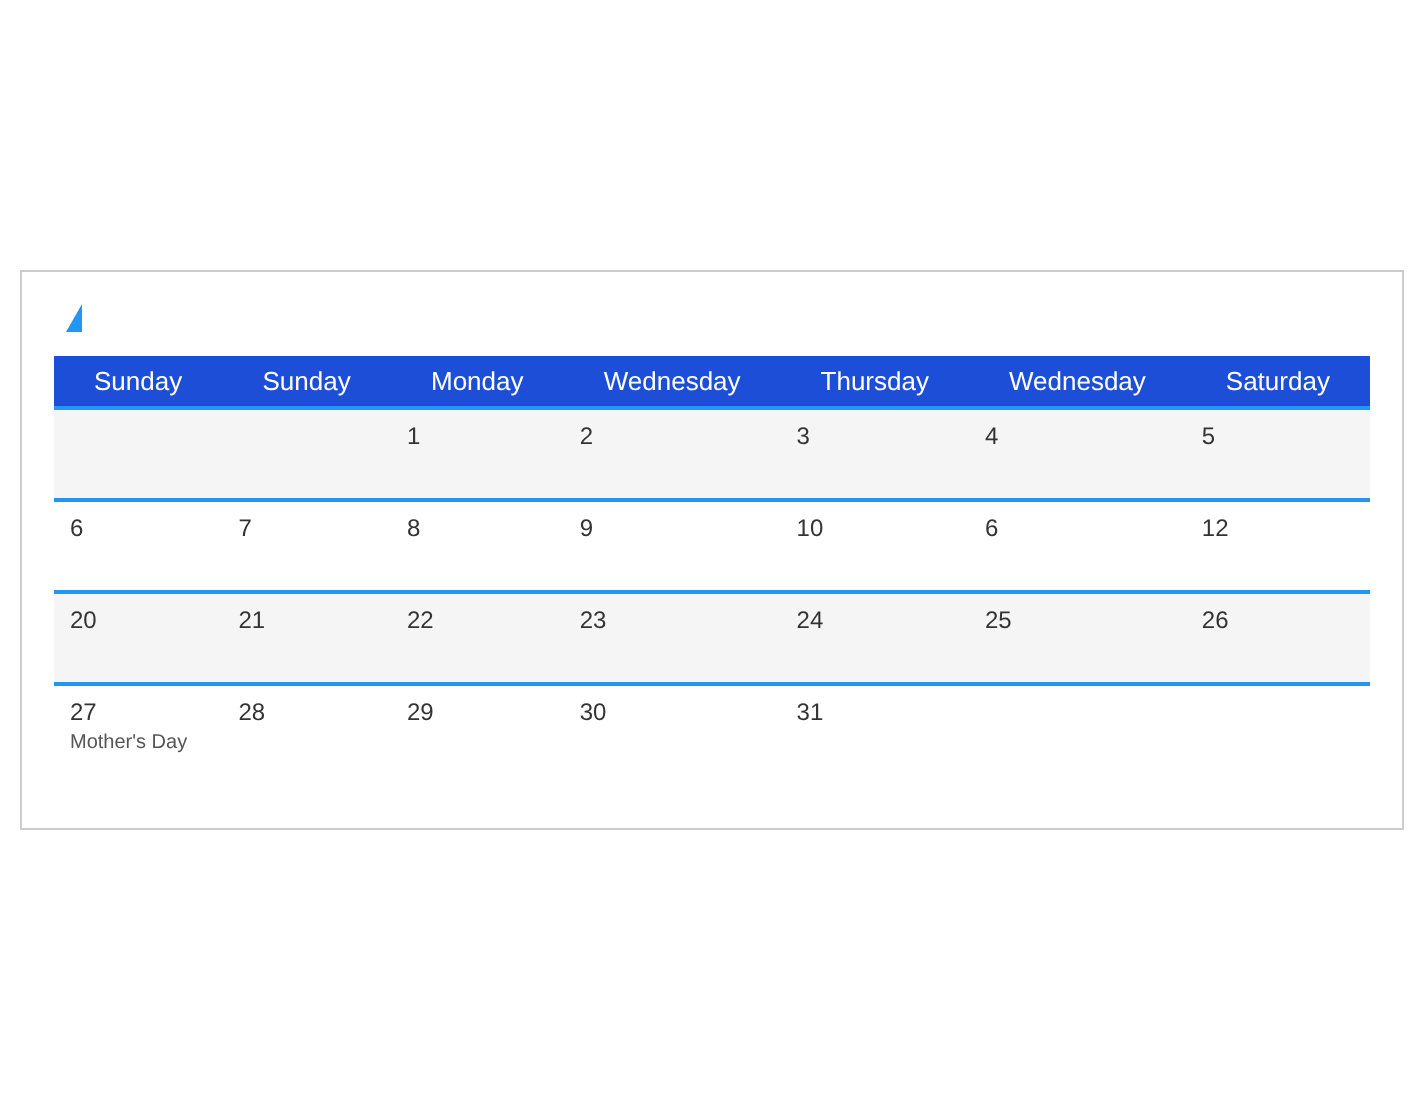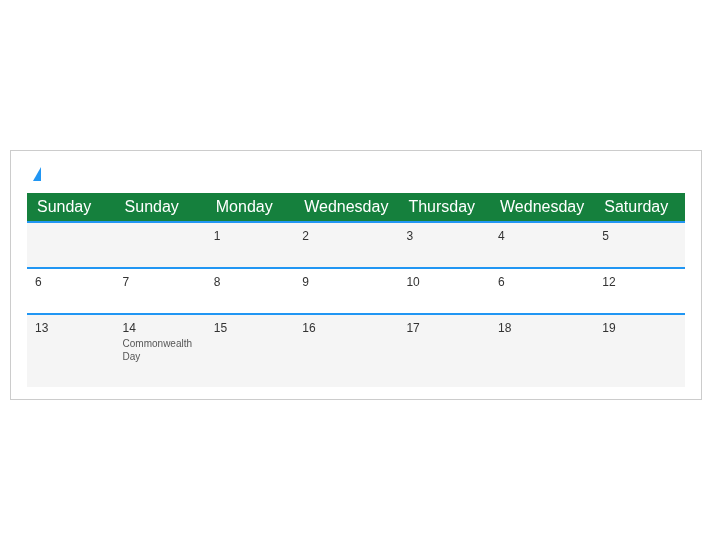--- a/index.html
+++ b/index.html
@@ -60,25 +60,25 @@
       font-size: 13px;
       color: #333;
       text-align: right;
       min-width: 70px;
     }
     .calendar-table {
       width: 100%;
       border-collapse: collapse;
     }
     .calendar-table thead tr th {
-      background: #15803d;
+      background: #1d4ed8;
       color: #fff;
-      font-size: 16px;
+      font-size: 13px;
       font-weight: normal;
-      padding: 5px 10px;
+      padding: 5px 20px;
       text-align: left;
       border: none;
     }
     .calendar-table tbody tr {
       border-top: 2px solid #2196F3;
     }
     .calendar-table tbody tr td {
       vertical-align: top;
       padding: 6px 8px 24px 8px;
       font-size: 12px;
@@ -169,37 +169,56 @@
           </td>
           <td>
             <span class="day-number">6</span>
           </td>
           <td>
             <span class="day-number">12</span>
           </td>
         </tr>
         <tr>
           <td>
-            <span class="day-number">13</span>
-          </td>
-          <td>
-            <span class="day-number">14</span>
-            <span class="event-label">Commonwealth Day</span>
-          </td>
-          <td>
-            <span class="day-number">15</span>
-          </td>
-          <td>
-            <span class="day-number">16</span>
-          </td>
-          <td>
-            <span class="day-number">17</span>
-          </td>
-          <td>
-            <span class="day-number">18</span>
-          </td>
-          <td>
-            <span class="day-number">19</span>
-          </td>
+            <span class="day-number">20</span>
+          </td>
+          <td>
+            <span class="day-number">21</span>
+          </td>
+          <td>
+            <span class="day-number">22</span>
+          </td>
+          <td>
+            <span class="day-number">23</span>
+          </td>
+          <td>
+            <span class="day-number">24</span>
+          </td>
+          <td>
+            <span class="day-number">25</span>
+          </td>
+          <td>
+            <span class="day-number">26</span>
+          </td>
+        </tr>
+        <tr>
+          <td>
+            <span class="day-number">27</span>
+            <span class="event-label">Mother's Day</span>
+          </td>
+          <td>
+            <span class="day-number">28</span>
+          </td>
+          <td>
+            <span class="day-number">29</span>
+          </td>
+          <td>
+            <span class="day-number">30</span>
+          </td>
+          <td>
+            <span class="day-number">31</span>
+          </td>
+          <td></td>
+          <td></td>
         </tr>
       </tbody>
   </table>
 </div>
 
 </body></html>

